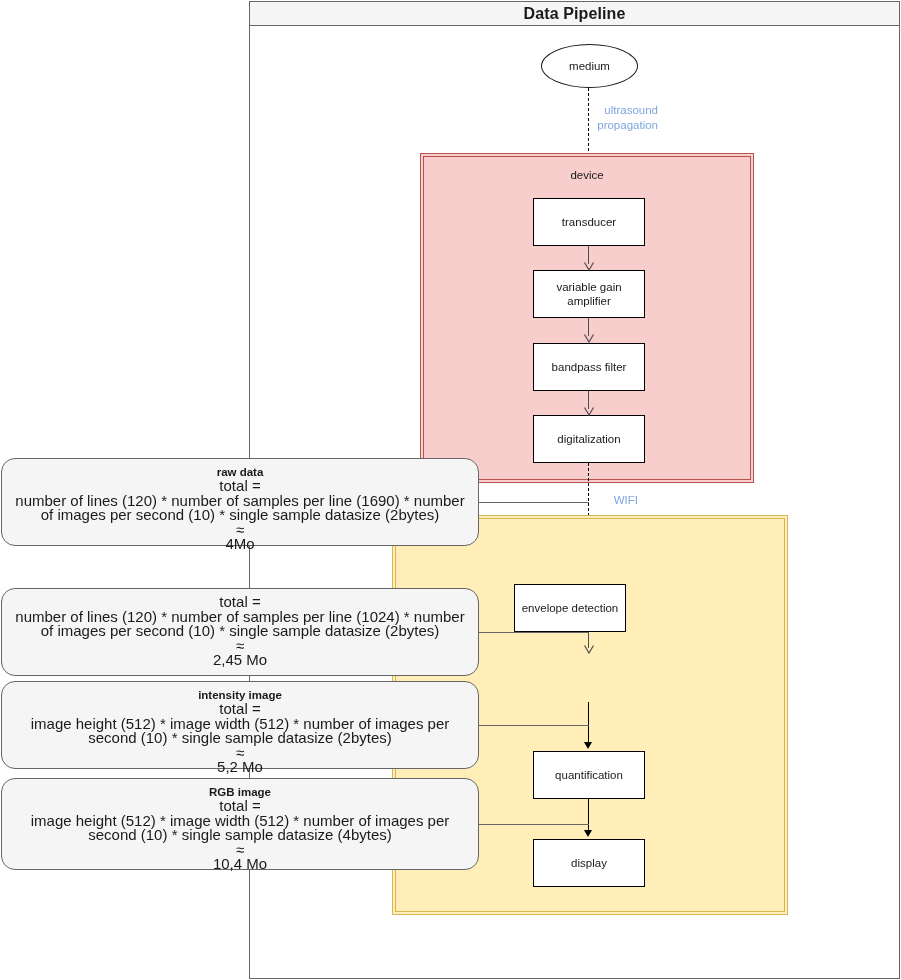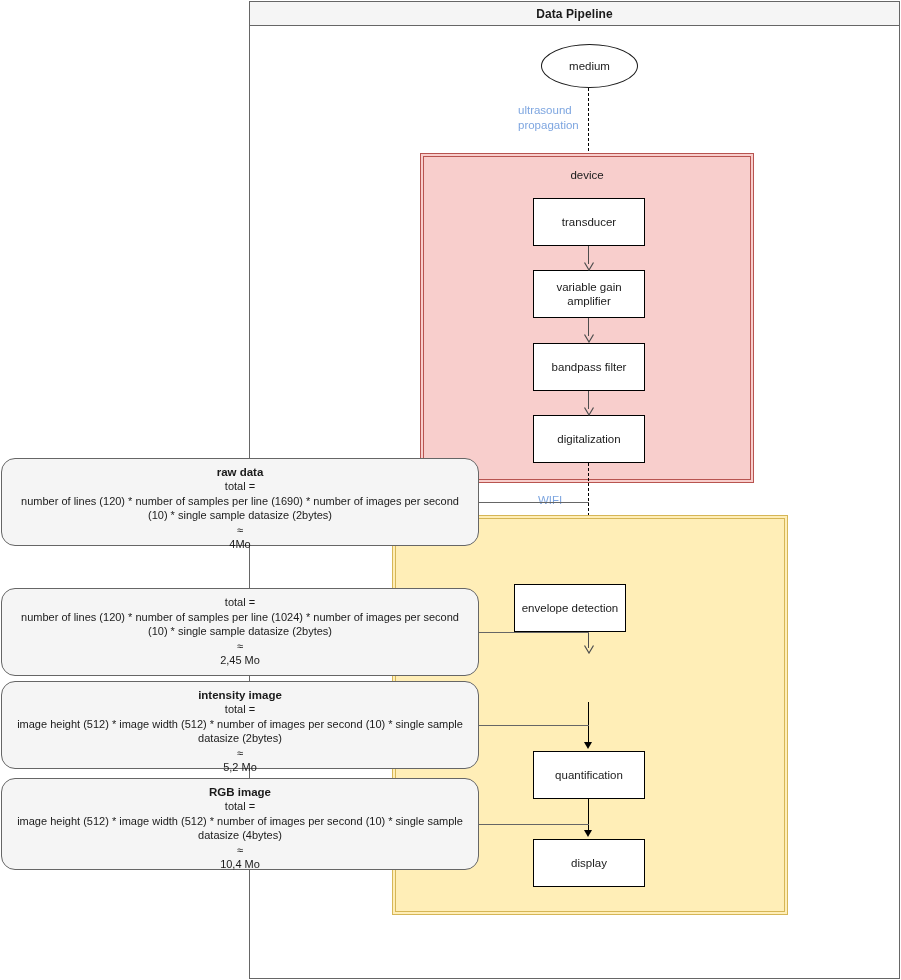--- a/index.html
+++ b/index.html
@@ -23,21 +23,21 @@
     width: 651px; height: 978px;
     border: 1px solid #666666;
     background: transparent;
   }
   .lane-title {
     position: absolute;
     left: 249px; top: 1px;
     width: 651px; height: 25px;
     border: 1px solid #666666;
     background: #f5f5f5;
-    font-size: 12px;
+    font-size: 16px;
     font-weight: bold;
     color: #1a1a1a;
     display: flex; align-items: center; justify-content: center;
     letter-spacing: .1px;
   }
 
   
   .group {
     position: absolute;
     border-width: 1px;
@@ -132,21 +132,21 @@
 
   .dashed-line {
     position: absolute;
     width: 0;
     border-left: 1.4px dashed #000000;
   }
 
   
   .edge-label {
     position: absolute;
-    text-align: left;
+    text-align: right;
     font-size: 11.5px;
     line-height: 14.5px;
     color: #7ea6e0;
   }
   .edge-label.bold { font-weight: normal; }
 
   
   .note {
     position: absolute;
     left: 1px;
@@ -159,21 +159,21 @@
     color: #1a1a1a;
     z-index: 5;
   }
   .note .note-title {
     font-size: 11.5px;
     font-weight: bold;
     line-height: 14px;
     margin-bottom: 0px;
   }
   .note .note-body {
-    font-size: 11px;
+    font-size: 15px;
     line-height: 14.5px;
     white-space: pre-line;
   }
   #note-raw       { top: 458px; height: 88px; }
   #note-envelope  { top: 588px; height: 88px; }
   #note-intensity { top: 681px; height: 88px; }
   #note-rgb       { top: 778px; height: 92px; }
 
   
   .note-conn {

